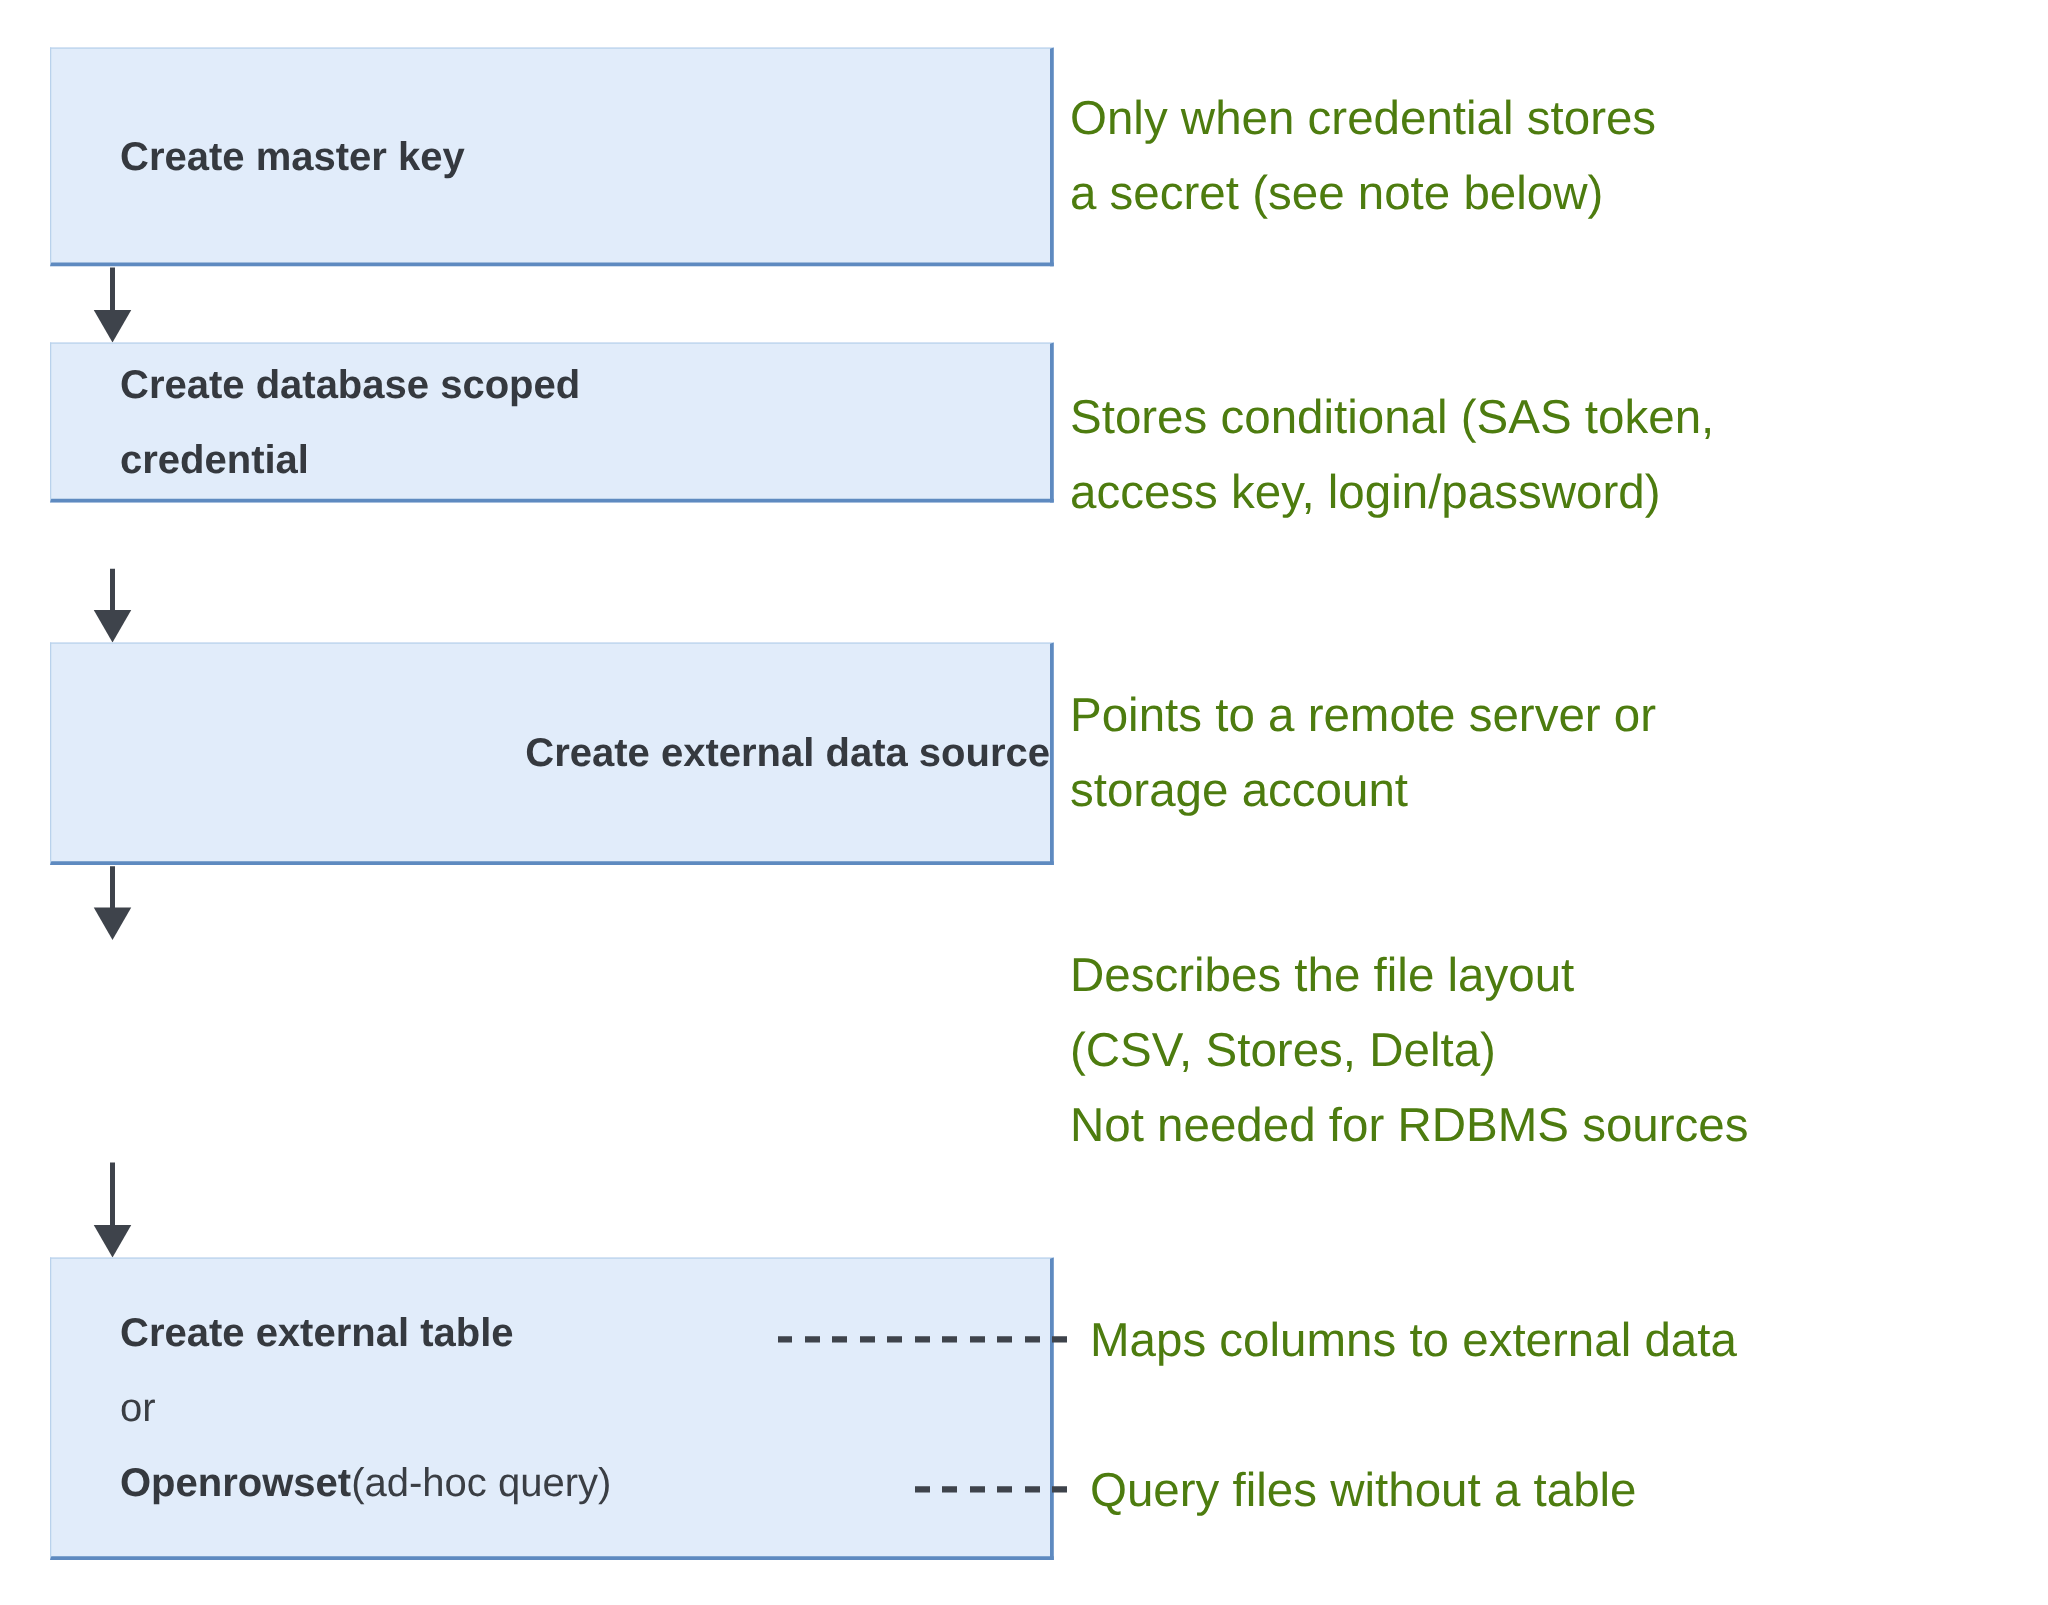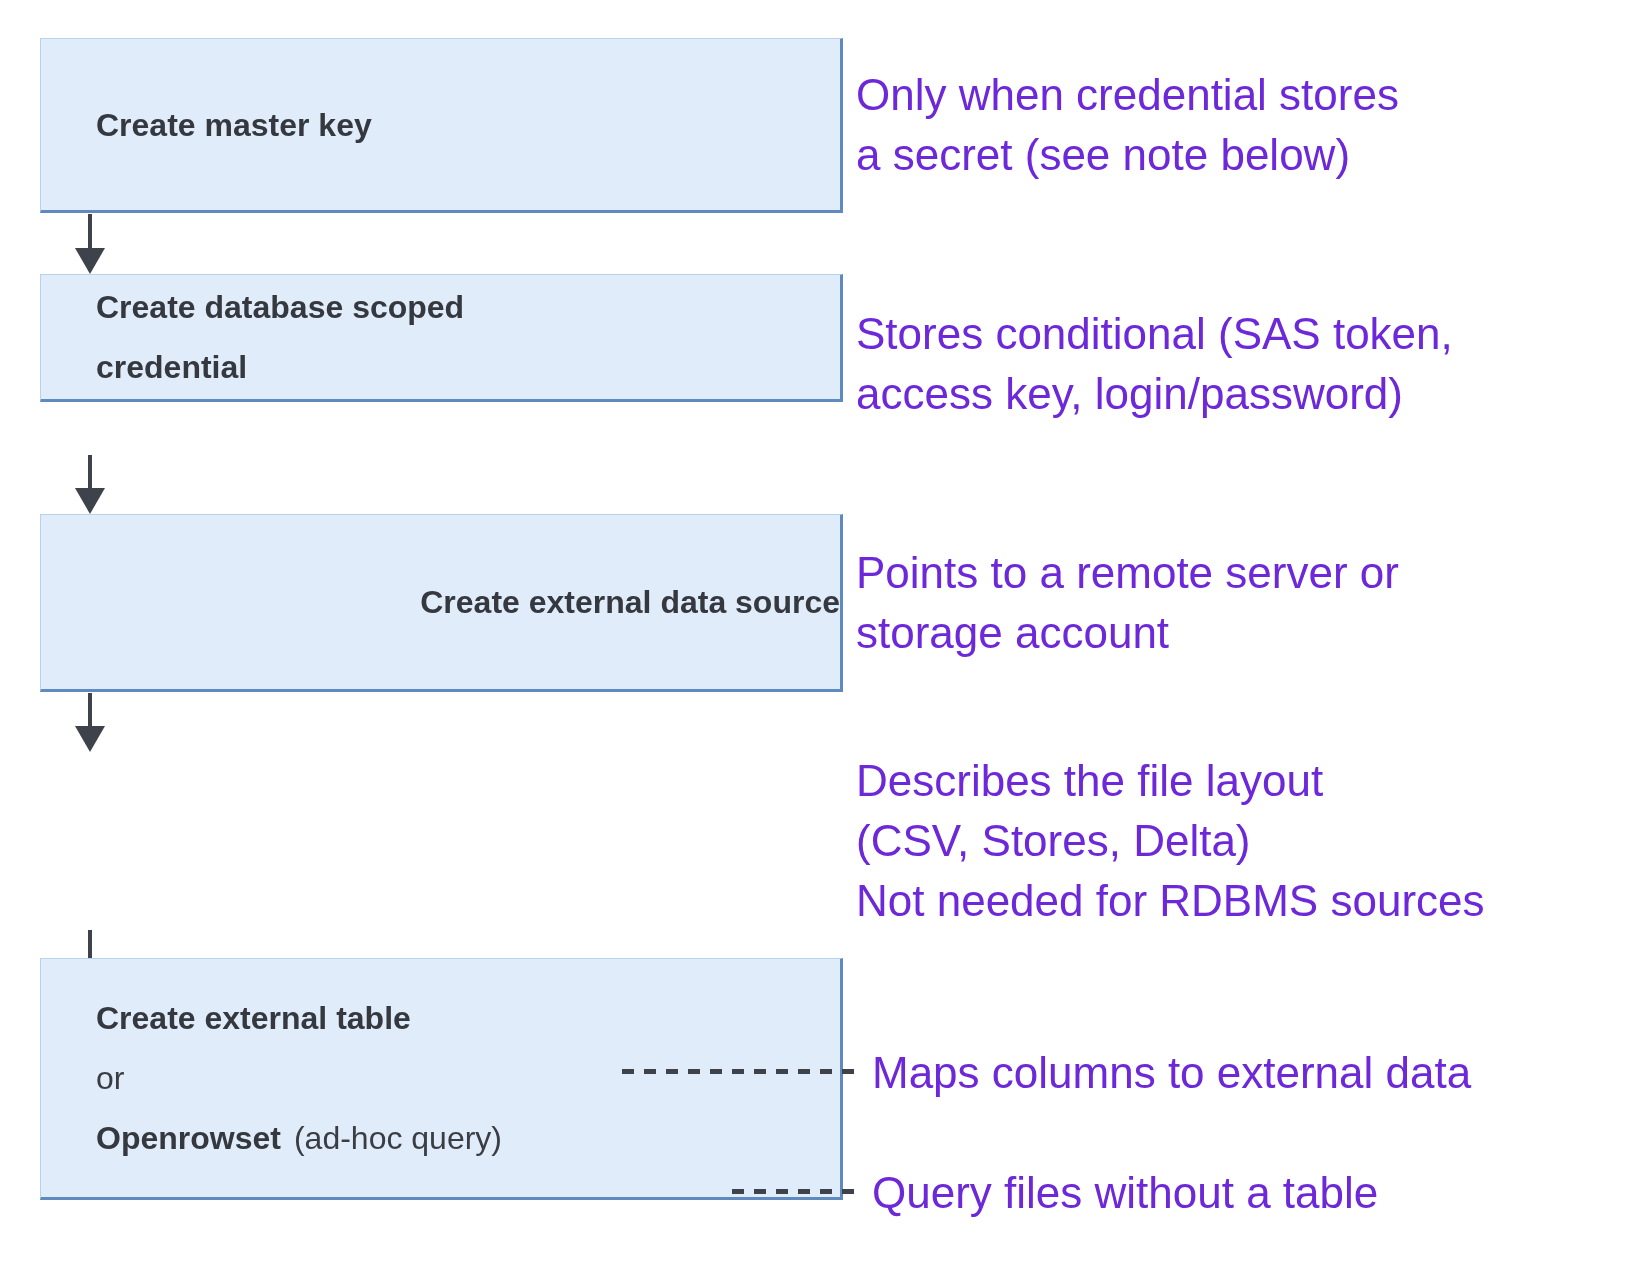--- a/index.html
+++ b/index.html
@@ -24,28 +24,28 @@
     display: flex;
     flex-direction: column;
     justify-content: center;
     padding-left: 55px;
     font-size: 32px;
     line-height: 60px;
   }
   .box .title { font-weight: 700; white-space: pre-line; color: #35393f; }
   .box .sub   { font-weight: 400; }
   .inline-line { display: block; }
-  .suffix { font-weight: 400; margin-left: 13px; }
+  .suffix { font-weight: 400; }
   .note {
     position: absolute;
     left: 856px;
-    font-size: 44px;
+    font-size: 38px;
     line-height: 60px;
     white-space: pre-line;
-    color: #6d28d9;
+    color: #4d7c0f;
   }
   .note-right { left: 872px; }
   .arrow { position: absolute; left: 75px; width: 30px; }
   .arrow .stem {
     position: absolute; left: 50%; transform: translateX(-50%);
     top: 0; bottom: 24px; width: 4px; background: #3e434b;
   }
   .arrow .head {
     position: absolute; bottom: 0; left: 50%; transform: translateX(-50%);
     width: 0; height: 0;
@@ -56,21 +56,21 @@
   .dash {
     position: absolute;
     height: 5px;
     background: repeating-linear-gradient(90deg, #3e434b 0 12px, transparent 12px 22px);
   }
   
   #box1 { top: 38px;  height: 175px; }
   #box2 { top: 274px; height: 128px; }
   #box3 { top: 514px; height: 178px; align-items: flex-end; }
   #box4 { top: 752px; height: 177px; }
-  #box5 { top: 958px; height: 242px; }
+  #box5 { top: 1006px; height: 242px; }
   #arrow1 { top: 214px; height: 60px; }
   #arrow2 { top: 455px; height: 59px; }
   #arrow3 { top: 693px; height: 59px; }
   #arrow4 { top: 930px; height: 76px; }
   #note1 { top: 65px; }
   #note2 { top: 304px; }
   #note3 { top: 543px; }
   #note4 { top: 751px; }
   #note5a { top: 1043px; }
   #note5b { top: 1163px; }

